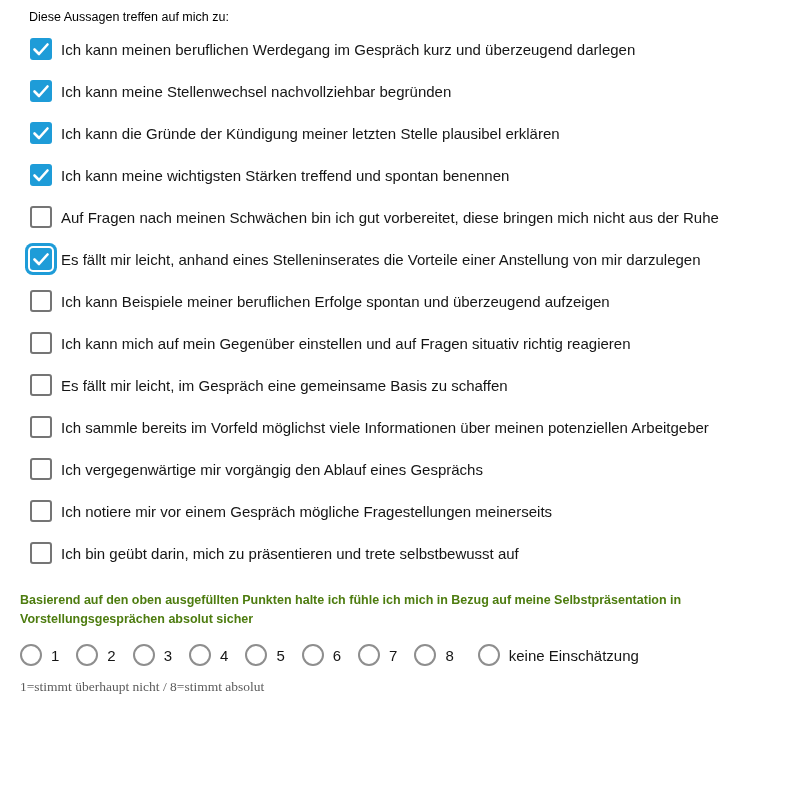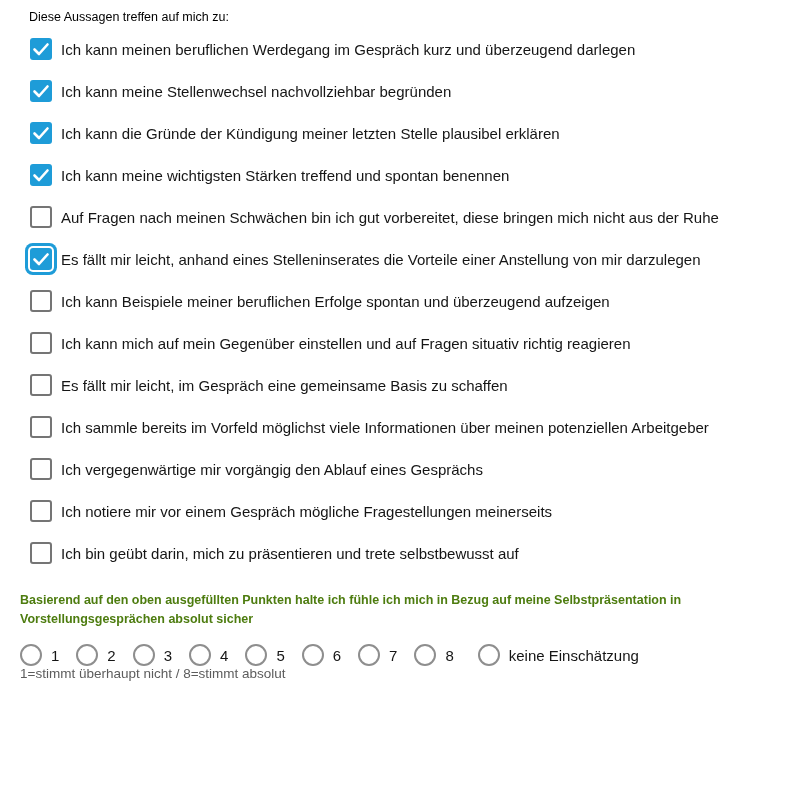--- a/index.html
+++ b/index.html
@@ -51,21 +51,21 @@
   .radio-option{
     display:flex;align-items:center;gap:9px;margin-right:17px;
   }
   .radio-option.no-answer{margin-left:7px;margin-right:0;}
   .radio{
     width:22px;height:22px;flex:none;border-radius:50%;
     border:2px solid var(--radio-border);background:#fff;
   }
   .radio-label{font-size:15px;color:var(--text);}
   .rating-legend{
-    font-size:13.5px;color:var(--muted);
+    font-size:13.5px;color:var(--muted);margin-top:13px;font-family:Liberation Serif, serif;
   }
 </style>
 </head>
 <body>
 
 <div class="page">
   <div class="subheading">Diese Aussagen treffen auf mich zu:</div>
 
   <div class="statement-list">
       <div class="check-row">

